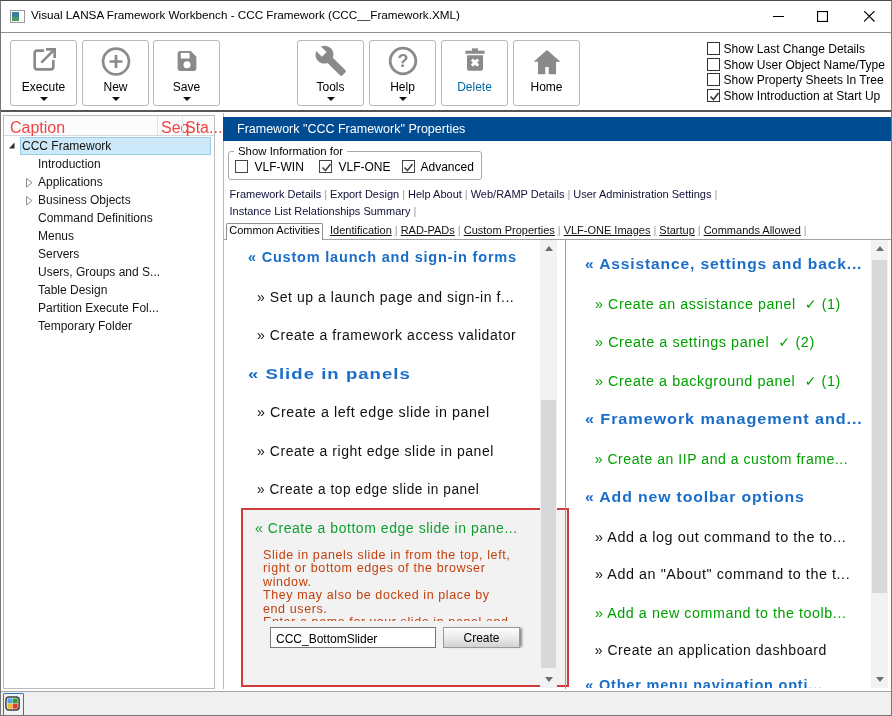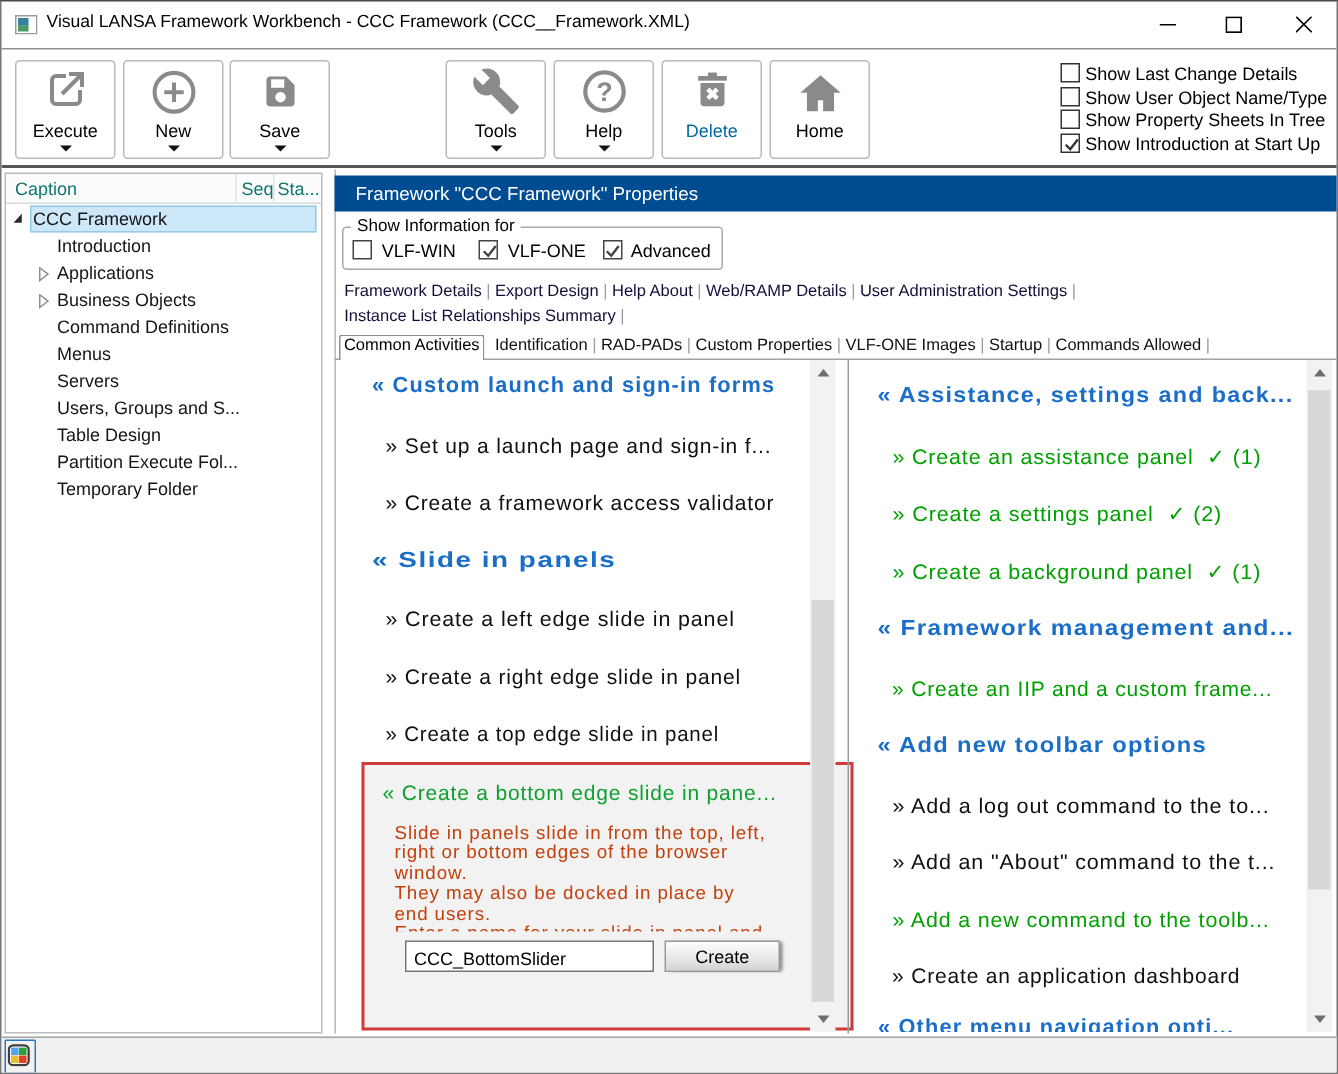--- a/index.html
+++ b/index.html
@@ -17,38 +17,38 @@
 .tbtn svg{position:absolute;left:50%;transform:translateX(-50%);}
 .tri{position:absolute;left:50%;margin-left:-4px;top:56px;width:0;height:0;border-left:4px solid transparent;border-right:4px solid transparent;border-top:4.5px solid #111;}
 
 .ckrow{position:absolute;left:706px;height:14px;font-size:12px;white-space:nowrap;}
 .ckbox{position:absolute;left:0;top:0;width:13px;height:13px;border:1px solid #333;background:#fff;}
 .ckrow span{position:absolute;left:16.5px;top:0px;}
 
 #sep1{position:absolute;left:0;top:109px;width:892px;height:2px;background:#565656;}
 
 #tree{position:absolute;left:2px;top:114px;width:212px;height:574px;border:1px solid #bcbcbc;background:#fff;}
-#treehead{position:absolute;left:0;top:0;width:100%;height:20px;background:#fcfcfc;border-bottom:1px solid #d9d9d9;font-size:12px;color:#0f766e;}
+#treehead{position:absolute;left:0;top:0;width:100%;height:20px;background:#fcfcfc;border-bottom:1px solid #d9d9d9;font-size:16px;color:#ef4444;}
 .tcol{position:absolute;top:3px;}
 .tsep{position:absolute;top:0;width:1px;height:20px;background:#e2e2e2;}
 .trow{position:absolute;left:0;width:100%;height:18px;font-size:12px;color:#151515;white-space:nowrap;}
 #selrow{position:absolute;left:19px;top:136px;width:191px;height:18px;background:#cde8f8;border:1px solid #98cbe8;}
 
 #bluebar{position:absolute;left:222px;top:116px;width:669px;height:24px;background:#004c93;}
 #bluebar span{position:absolute;left:14px;top:5px;color:#fff;font-size:12.5px;}
 #grpbox{position:absolute;left:227px;top:150px;width:254px;height:29px;border:1px solid #aaa;border-radius:3px;}
 #grplbl{position:absolute;left:233px;top:144px;font-size:11.4px;background:#fff;padding:0 4px;}
 .gck{position:absolute;top:159px;width:13px;height:13px;border:1px solid #444;background:#fff;}
 .gcklbl{position:absolute;top:159px;font-size:12px;white-space:nowrap;}
 .lnkrow{position:absolute;left:228.5px;font-size:11px;color:#10103a;white-space:nowrap;}
 .lsep{color:#9a9aa6;padding:0 3px;}
 
 #activetab{position:absolute;left:225px;top:221.5px;width:97px;height:17px;background:#fff;border:1px solid #8f8f8f;border-bottom:none;border-radius:2px 2px 0 0;z-index:2;text-align:center;font-size:11px;padding-top:0.5px;}
 #tabline{position:absolute;left:222px;top:237.5px;width:669px;height:1.5px;background:#a2a2a2;z-index:1;}
-.tabtxt{position:absolute;top:222.5px;font-size:11px;white-space:nowrap;color:#111;}
+.tabtxt{position:absolute;top:222.5px;font-size:11px;white-space:nowrap;color:#111;text-decoration:underline;}
 #panelL{position:absolute;left:222px;top:112px;width:1px;height:576px;background:#b9b9b9;}
 
 .h1b{position:absolute;font-size:14.5px;font-weight:bold;color:#1b6ec8;letter-spacing:0.8px;white-space:nowrap;}
 .itm{position:absolute;font-size:14px;color:#101010;letter-spacing:0.55px;white-space:nowrap;}
 .grn{color:#00a000;}
 .colline{position:absolute;top:239px;width:1px;height:449px;background:#9b9b9b;}
 
 .sbar{position:absolute;width:17px;background:#f2f2f2;}
 .sthumb{position:absolute;left:1px;width:15px;background:#d8d8d8;}
 .sarrow{position:absolute;left:4.5px;width:0;height:0;border-left:4px solid transparent;border-right:4px solid transparent;}

